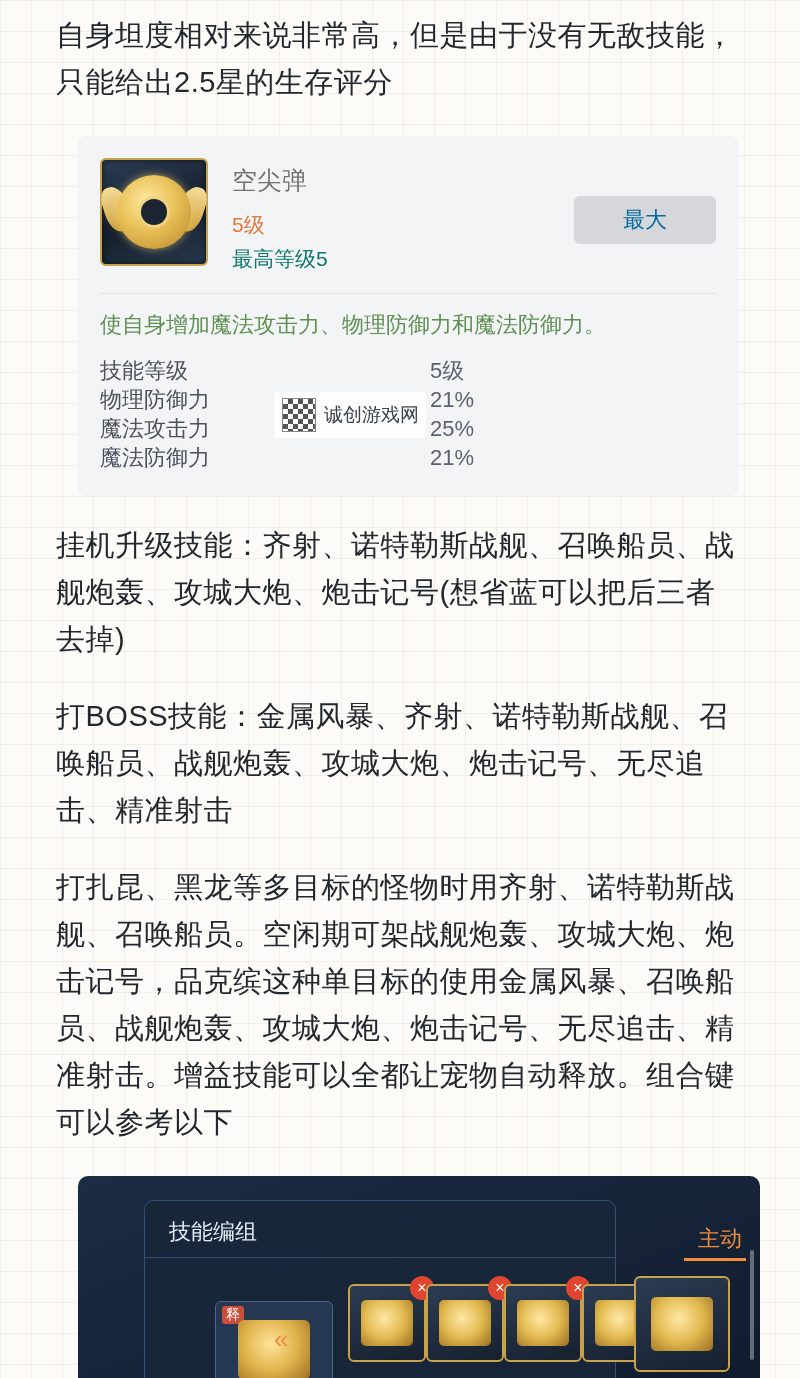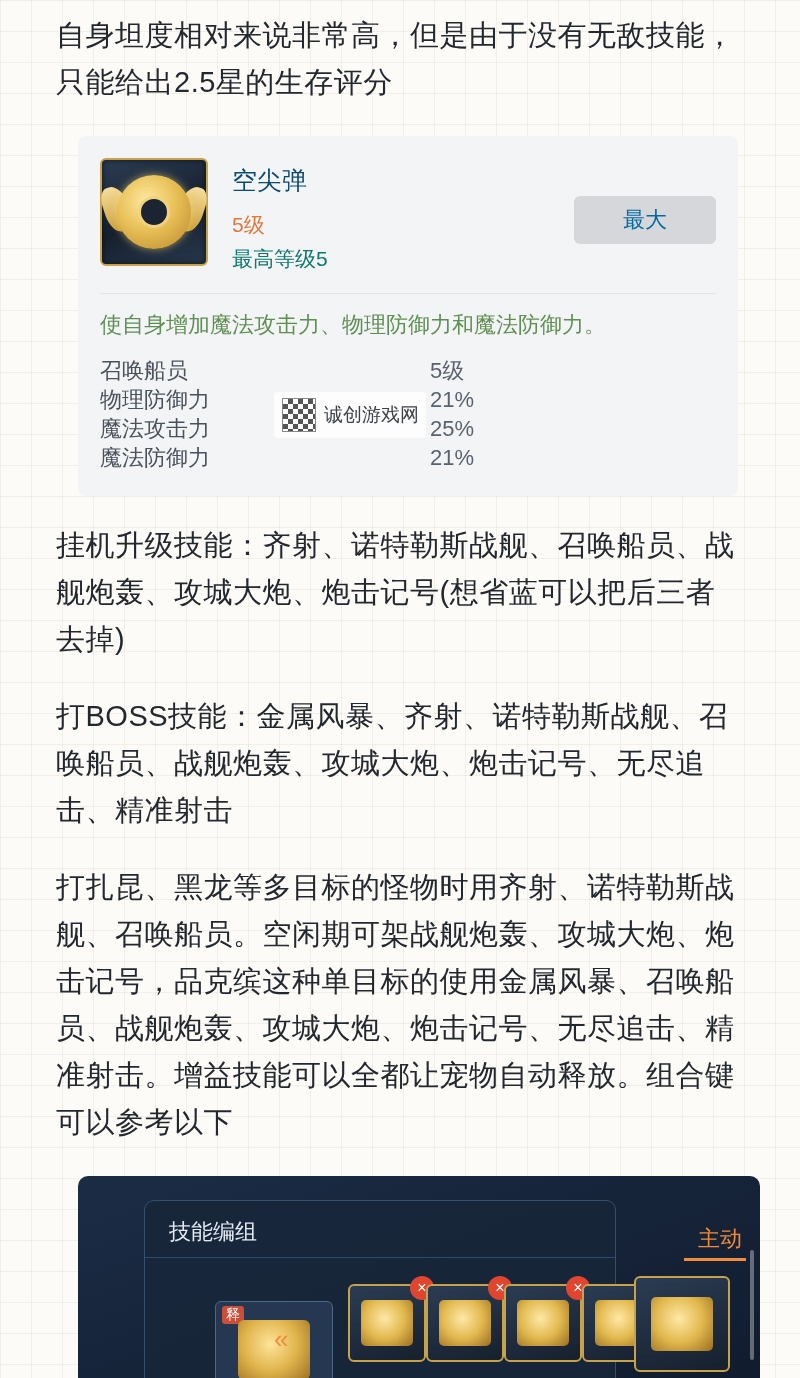--- a/index.html
+++ b/index.html
@@ -107,21 +107,21 @@
   .skill-icon .wing-l { left: 2px; transform: rotate(-18deg); }
   .skill-icon .wing-r { right: 2px; transform: rotate(18deg) scaleX(-1); }
 
   .skill-meta {
     margin-left: 24px;
     padding-top: 6px;
     flex: 1 1 auto;
   }
   .skill-name {
     font-size: 25px;
-    color: #0c4a6e;
+    color: #737373;
     margin-bottom: 14px;
   }
   .skill-level {
     font-size: 21px;
     color: #e2773b;
     margin-bottom: 6px;
   }
   .skill-maxlevel {
     font-size: 21px;
     color: #0f766e;
@@ -352,21 +352,21 @@
           <div class="skill-level">5级</div>
           <div class="skill-maxlevel">最高等级5</div>
         </div>
         <button class="max-button">最大</button>
       </div>
 
       <div class="skill-desc">使自身增加魔法攻击力、物理防御力和魔法防御力。</div>
 
       <div class="stat-table">
         <div class="stat-row">
-          <div class="stat-key">召唤船员</div>
+          <div class="stat-key">技能等级</div>
           <div class="stat-val">5级</div>
         </div>
         <div class="stat-row">
           <div class="stat-key">物理防御力</div>
           <div class="stat-val">21%</div>
         </div>
         <div class="stat-row">
           <div class="stat-key">魔法攻击力</div>
           <div class="stat-val">25%</div>
         </div>

